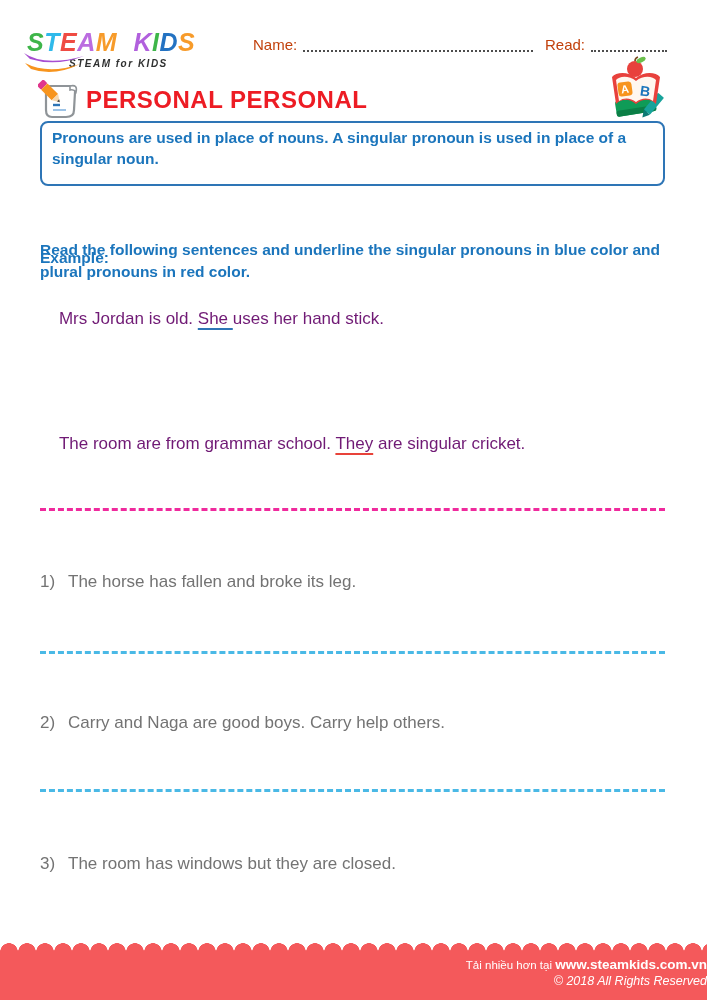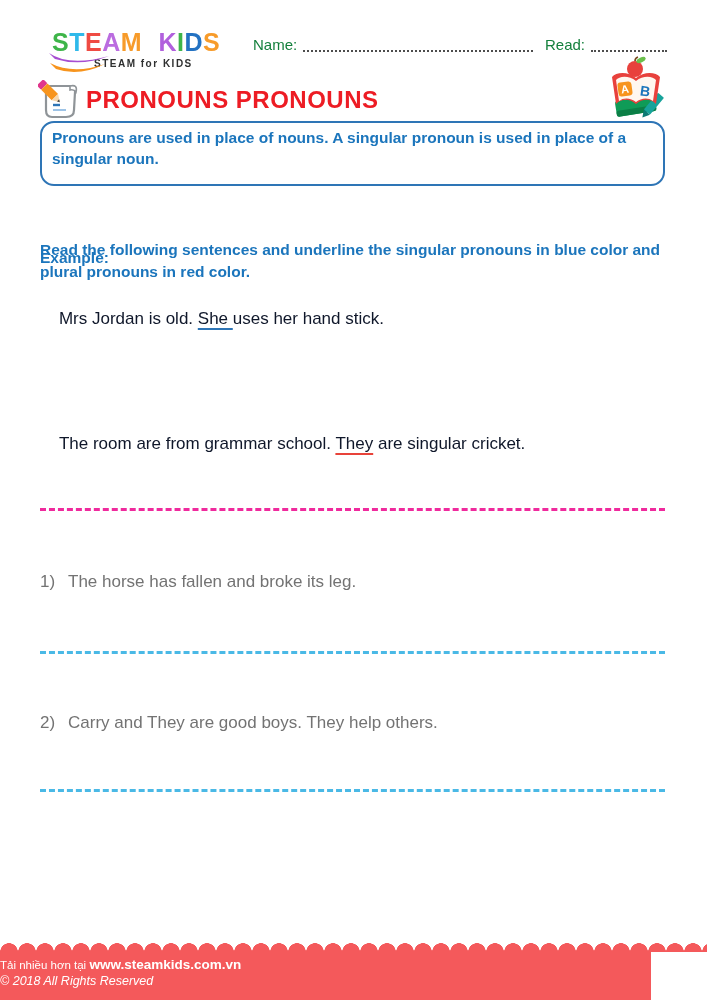--- a/index.html
+++ b/index.html
@@ -3,74 +3,74 @@
 <meta charset="utf-8">
 <style>
   * { margin: 0; padding: 0; box-sizing: border-box; }
   body { background: #e9e9e9; font-family: "Liberation Sans", sans-serif; }
   .page {
     position: relative; width: 707px; height: 1000px;
     background: #ffffff; margin: 0 auto; overflow: hidden;
   }
 
   
-  .logo { position: absolute; left: 52px; top: 30px; }
+  .logo { position: absolute; left: 27px; top: 30px; font-style: italic; }
   .logo-words { font-weight: 800; font-size: 25px; letter-spacing: 0.5px; line-height: 1; white-space: nowrap; }
   .logo-word2 { margin-left: 9px; }
   .logo-tagline { margin: 3px 0 0 42px; font-size: 10px; font-weight: 700; color: #2f3030; letter-spacing: 1.5px; white-space: nowrap; }
   .logo-swoosh { position: absolute; left: -5px; top: 21px; }
 
-  .namedate { position: absolute; left: 253px; top: 36px; width: 414px; display: flex; align-items: flex-end; font-size: 15px; color: #15803d; }
+  .namedate { position: absolute; left: 253px; top: 36px; width: 414px; display: flex; align-items: flex-end; font-size: 15px; color: #c2410c; }
   .namedate .lbl { padding-bottom: 1px; }
   .dotline { border-bottom: 2px dotted #4d4d4d; height: 14px; }
   .dot-name { flex: 1 1 auto; margin: 0 12px 2px 6px; }
   .dot-date { width: 76px; margin: 0 0 2px 6px; }
 
   .book-icon { position: absolute; left: 608px; top: 56px; }
 
   
   .title-row { position: absolute; left: 38px; top: 80px; display: flex; align-items: center; }
   .title-icon { margin-right: 6px; }
   .page-title { font-size: 24px; font-weight: 800; letter-spacing: 0.5px; }
 
   
   .info-box {
     position: absolute; left: 40px; top: 121px; width: 625px; min-height: 65px;
-    border: 2px solid #2e75b6; border-radius: 14px; padding: 4px 10px 0 10px;
+    border: 2px solid #2e75b6; border-radius: 8px; padding: 4px 10px 0 10px;
     font-size: 15.5px; font-weight: 700; color: #1b75bc; line-height: 21px;
   }
 
   
   .instructions { position: absolute; left: 40px; top: 191px; width: 632px;
     font-size: 15.5px; font-weight: 700; color: #1b75bc; line-height: 22px; margin-top: 48px; }
   .example-label { position: absolute; left: 40px; top: 249px;
     font-size: 15.5px; font-weight: 700; color: #1b75bc; }
 
   
   .sentence { position: absolute; left: 40px; width: 640px; font-size: 17px;
-    color: #0f172a; white-space: pre-wrap; }
+    color: #701a75; white-space: pre-wrap; }
   .ex1 { top: 289px; }
   .ex2 { top: 414px; }
   .u { text-decoration: underline; text-decoration-thickness: 2px; text-underline-offset: 4px; }
 
   .question { position: absolute; left: 40px; width: 640px; font-size: 17px; color: #737373; }
   .q1 { top: 572px; }
   .q2 { top: 713px; }
   .q3 { top: 854px; }
   .qnum { display: inline-block; width: 28px; }
 
   
   .sep { position: absolute; left: 40px; width: 625px; height: 0; border-top: 3px dashed #ccc; }
   .sep1 { top: 508px; }
   .sep2 { top: 651px; }
   .sep3 { top: 789px; }
 
   
-  .footer-band { position: absolute; left: 0; bottom: 0; width: 651px; height: 48px;
-    background: #f4595b; color: #ffffff; text-align: left; }
+  .footer-band { position: absolute; left: 0; bottom: 0; width: 707px; height: 48px;
+    background: #f4595b; color: #ffffff; text-align: right; }
   .footer-scallops { position: absolute; left: 0; bottom: 48px; width: 707px; height: 10px;
     background-image: radial-gradient(circle at 50% 100%, #f4595b 0 8.6px, rgba(0,0,0,0) 9px);
     background-size: 18px 10px; background-repeat: repeat-x; }
   .footer-line1 { margin-top: 5px; font-size: 11.5px; }
   .footer-url { font-weight: 700; font-size: 13.5px; }
   .footer-line2 { margin-top: 2px; font-size: 12.5px; font-style: italic; }
 </style>
 </head>
 <body>
 
@@ -127,21 +127,21 @@
       <path d="M32 6 Q40 4 38 12 Q36 9 32 10 Z" fill="#ffffff" stroke="#8f9498" stroke-width="1.6"></path>
       <line x1="15" y1="25" x2="22" y2="25" stroke="#2e75b6" stroke-width="2.4"></line>
       <line x1="15" y1="30" x2="28" y2="30" stroke="#9dc3e6" stroke-width="2"></line>
       <g transform="rotate(-45 13 14)">
         <rect x="9" y="-2" width="9" height="6" rx="1.5" fill="#e0368c"></rect>
         <rect x="9" y="4" width="9" height="15" fill="#f7941d"></rect>
         <polygon points="9,19 18,19 13.5,26" fill="#f6d7ae"></polygon>
         <polygon points="12,23.5 15,23.5 13.5,26" fill="#444"></polygon>
       </g>
     </svg>
-    <div class="page-title" style="color: rgb(237, 28, 36);">PRONOUNS PRONOUNS</div>
+    <div class="page-title" style="color: rgb(237, 28, 36);">PERSONAL PERSONAL</div>
   </div>
 
   <div class="info-box" style="border-color: rgb(46, 117, 182);">
     <div>Pronouns are used in place of nouns. A singular pronoun is used in place of a singular noun.</div>
   </div>
 
   <div class="instructions">Read the following sentences and underline the singular pronouns in blue color and plural pronouns in red color.</div>
   <div class="example-label">Example:</div>
 
   <div class="sentence ex1">
@@ -154,25 +154,28 @@
 
   <div class="sep sep1" style="border-top-color: rgb(239, 42, 157);"></div>
 
   <div class="question q1">
     <span class="qnum">1)</span><span>The horse has fallen and broke its leg.</span>
   </div>
 
   <div class="sep sep2" style="border-top-color: rgb(74, 185, 230);"></div>
 
   <div class="question q2">
-    <span class="qnum">2)</span><span>Carry and They are good boys. They help others.</span>
+    <span class="qnum">2)</span><span>Carry and Naga are good boys. Carry help others.</span>
   </div>
 
   <div class="sep sep3" style="border-top-color: rgb(74, 185, 230);"></div>
 
+  <div class="question q3">
+    <span class="qnum">3)</span><span>The room has windows but they are closed.</span>
+  </div>
 
   <div class="footer-scallops"></div>
   <div class="footer-band" style="background-color: rgb(244, 89, 91);">
     <div class="footer-line1">
       <span>Tải nhiều hơn tại </span><span class="footer-url">www.steamkids.com.vn</span>
     </div>
     <div class="footer-line2">© 2018 All Rights Reserved</div>
   </div>
 
 </div>

